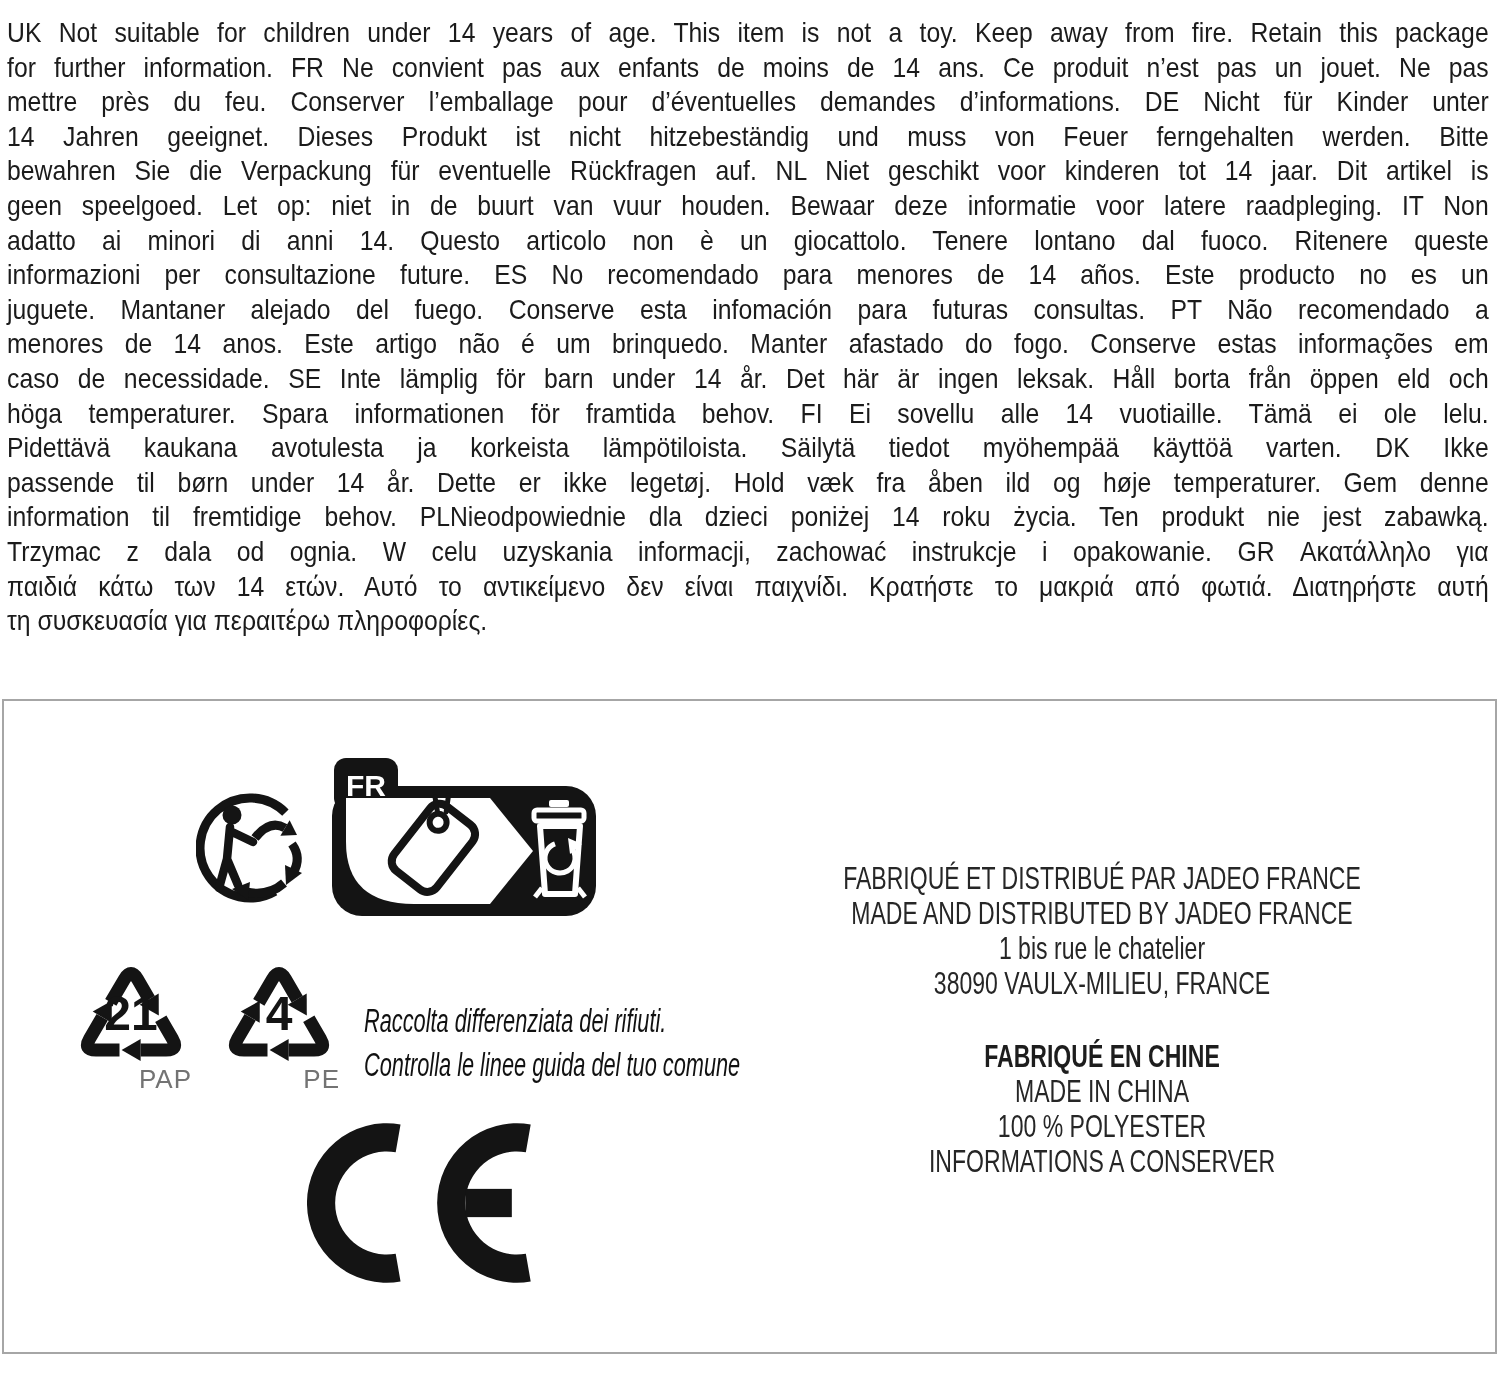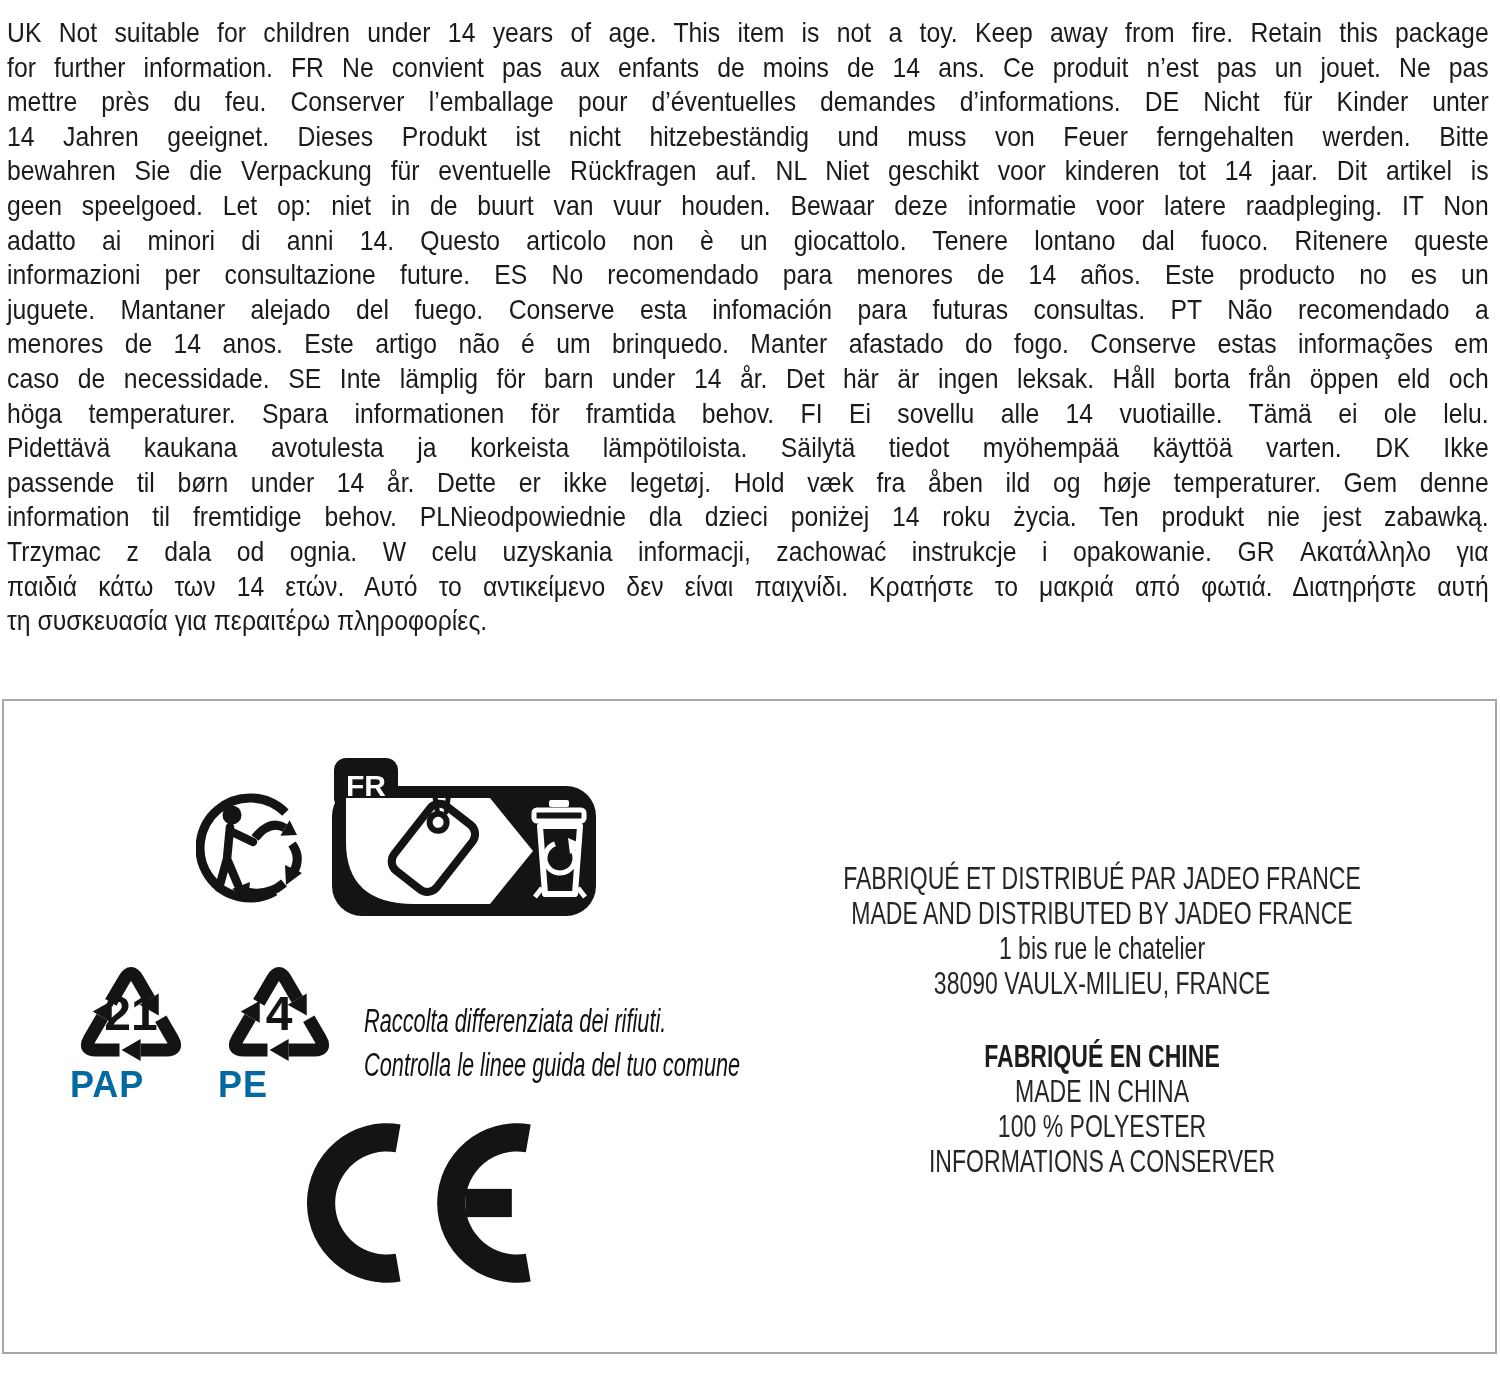--- a/index.html
+++ b/index.html
@@ -24,22 +24,22 @@
         font-size:32px;line-height:35px;color:#262626;white-space:nowrap;
         transform:scaleX(.72);transform-origin:50% 0;}
   .addr .b{font-weight:bold;color:#1d1d1d;}
 
   
   .note{position:absolute;left:360px;top:297px;font-style:italic;font-size:34px;
         line-height:44px;color:#111;white-space:nowrap;
         transform:scaleX(.64);transform-origin:0 0;}
 
   
-  .code{position:absolute;width:122px;text-align:left;}
-  .code .mat{font-weight:bold;font-size:36px;color:#0369a1;margin-top:-6px;letter-spacing:1px;}
+  .code{position:absolute;width:122px;text-align:right;}
+  .code .mat{font-weight:normal;font-size:26px;color:#737373;margin-top:-6px;letter-spacing:1px;}
 
   svg text{font-family:"Liberation Sans","DejaVu Sans",sans-serif;}
 </style>
 </head>
 <body>
 
 <div class="page">
 
   <div class="warning">
     <div class="warn-line">UK Not suitable for children under 14 years of age. This item is not a toy. Keep away from fire. Retain this package</div>

